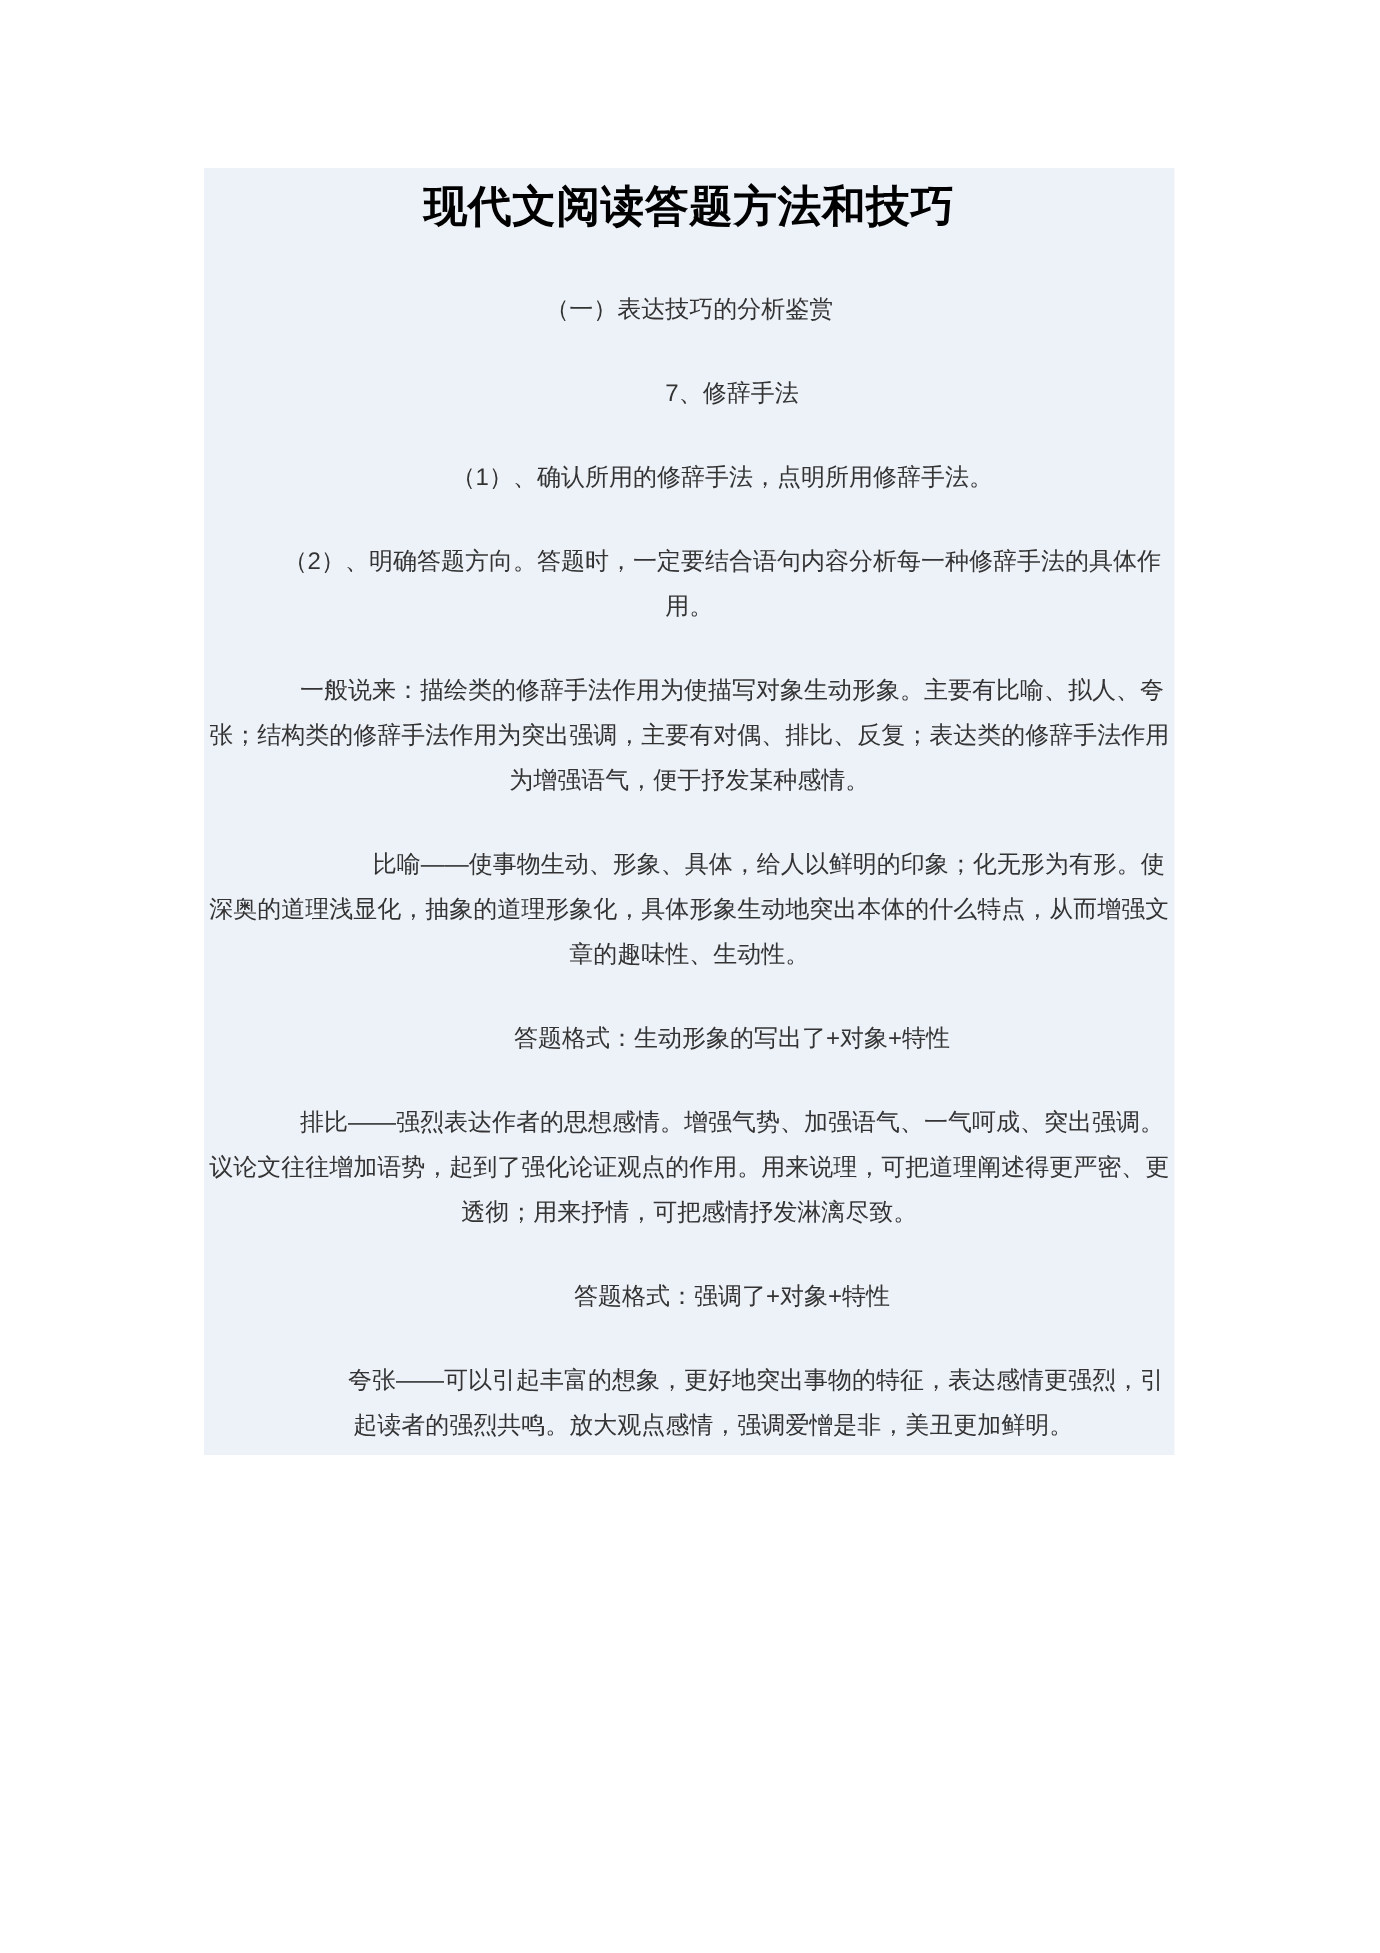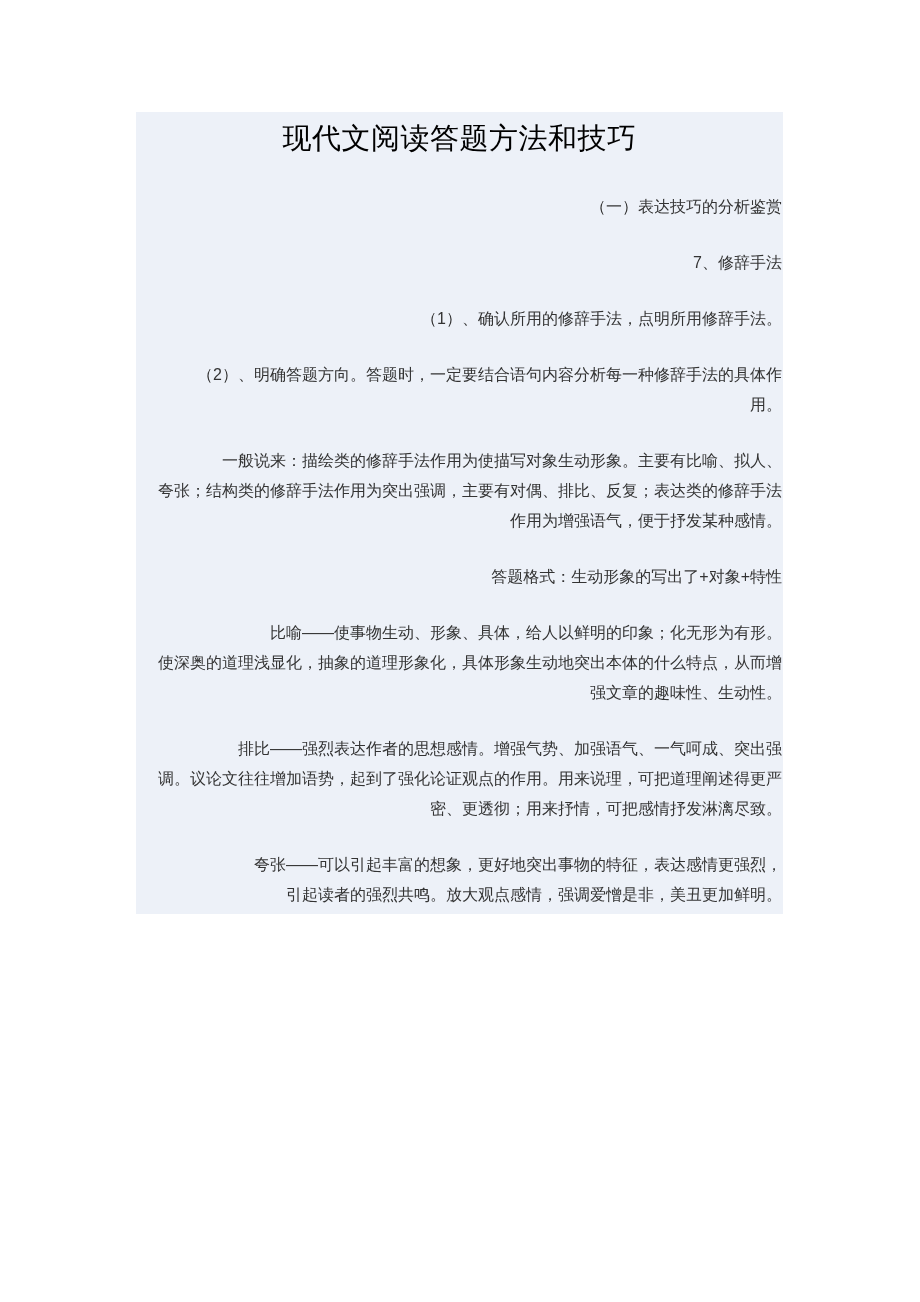--- a/index.html
+++ b/index.html
@@ -21,54 +21,54 @@
     left: 136px;
     top: 112px;
     width: 647px;
     box-sizing: border-box;
     padding: 6px 1px 4px 1px;
     background: var(--content-bg, #edf1f8);
   }
   .doc-title {
     margin: 0 0 34px 0;
     font-family: "Liberation Serif", "DejaVu Serif", serif;
-    font-weight: 400;
+    font-weight: 700;
     font-size: 29px;
     line-height: 40px;
     letter-spacing: 0.5px;
     text-align: center;
     color: var(--title-color, #000000);
   }
   .para {
     margin: 0 0 26px 0;
     font-size: 16px;
     line-height: 30px;
     color: var(--body-color, #333333);
-    text-align: right;
+    text-align: center;
     overflow-wrap: break-word;
-    padding-left: 16px;
   }
   .para:last-child { margin-bottom: 0; margin-left: 32px; }
   .indent-flush  { text-indent: 0; }
   .indent-paren  { text-indent: 44px; }
   .indent-normal { text-indent: 57px; }
   .indent-deep   { text-indent: 106px; }
   .b { font-weight: 400; }
 </style>
 </head>
 <body>
 
 <div class="page">
   <div class="doc-block">
     <h1 class="doc-title">现代文阅读答题方法和技巧</h1>
     <div class="doc-paragraphs">
         <p class="para indent-flush"><span>（一）表达技巧的分析鉴赏</span></p>
         <p class="para indent-normal"><span>7、修辞手法</span></p>
         <p class="para indent-paren"><span>（1）、确认所用的修辞手法，点明所用修辞手法。</span></p>
         <p class="para indent-paren"><span>（2）、明确答题方向。答题时，一定要结合语句内容分析每一种修辞手法的具体作用。</span></p>
         <p class="para indent-normal"><span>一般说来：</span><span class="b">描绘类</span><span>的修辞手法作用为使描写对象</span><span class="b">生动形象</span><span>。主要有比喻、拟人、夸张；</span><span class="b">结构类</span><span>的修辞手法作用为</span><span class="b">突出强调</span><span>，主要有对偶、排比、反复；</span><span class="b">表达类</span><span>的修辞手法作用为</span><span class="b">增强语气</span><span>，便于抒发某种感情。</span></p>
+        <p class="para indent-deep"><span>比喻——使事物生动、形象、具体，给人以鲜明的印象；化无形为有形。使深奥的道理浅显化，抽象的道理形象化，具体形象生动地突出本体的什么特点，从而增强文章的趣味性、生动性。</span></p>
         <p class="para indent-normal"><span>答题格式：生动形象的写出了+对象+特性</span></p>
-        <p class="para indent-deep"><span>比喻——使事物生动、形象、具体，给人以鲜明的印象；化无形为有形。使深奥的道理浅显化，抽象的道理形象化，具体形象生动地突出本体的什么特点，从而增强文章的趣味性、生动性。</span></p>
         <p class="para indent-normal"><span>排比——强烈表达作者的思想感情。增强气势、加强语气、一气呵成、突出强调。议论文往往增加语势，起到了强化论证观点的作用。用来说理，可把道理阐述得更严密、更透彻；用来抒情，可把感情抒发淋漓尽致。</span></p>
+        <p class="para indent-normal"><span>答题格式：强调了+对象+特性</span></p>
         <p class="para indent-normal"><span>夸张——可以引起丰富的想象，更好地突出事物的特征，表达感情更强烈，引起读者的强烈共鸣。放大观点感情，强调爱憎是非，美丑更加鲜明。</span></p>
       </div>
   </div>
 </div>
 
 </body></html>

